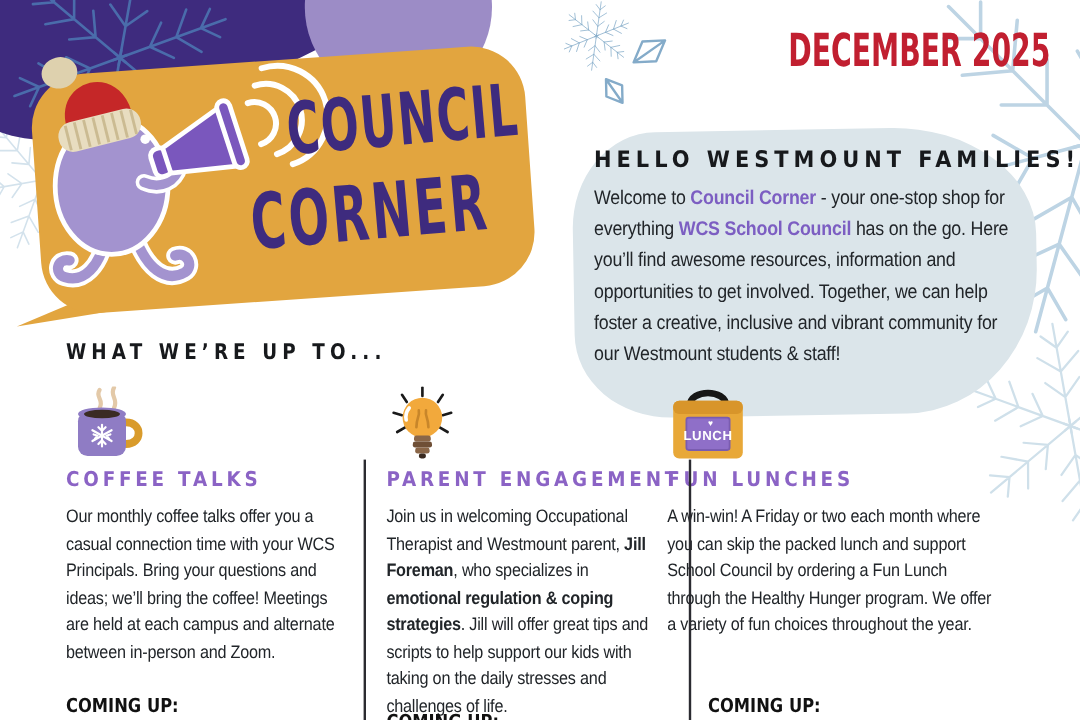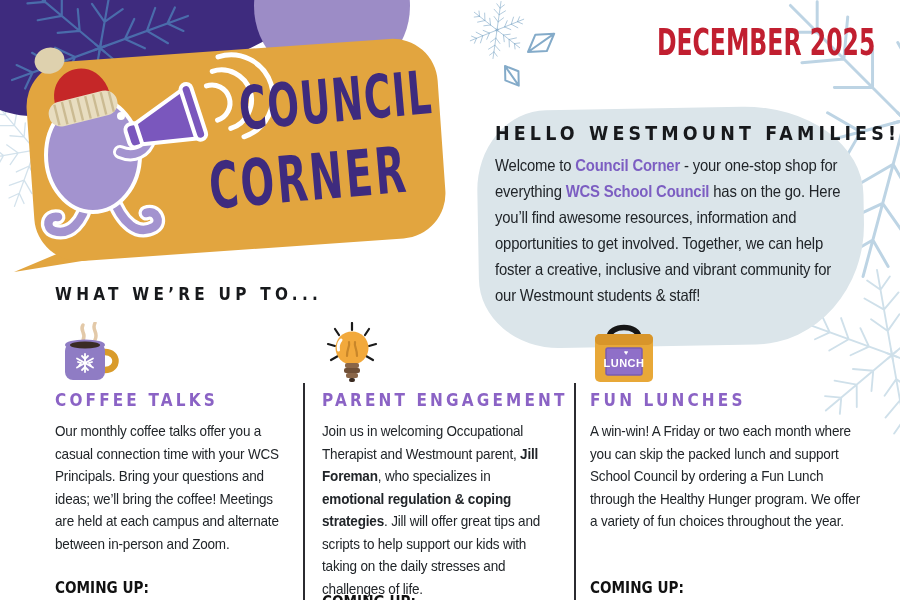--- a/index.html
+++ b/index.html
@@ -34,21 +34,21 @@
 
   
   #section-heading{left:55px;top:283px;z-index:3;color:#17191c;font-size:18px;letter-spacing:5px;
     font-weight:700;transform:scaleX(0.85);transform-origin:0 0;white-space:nowrap;
     font-family:"DejaVu Sans",sans-serif;}
 
   
   .column{z-index:3;top:320px;}
   #column-1{left:55px;width:232px;}
   #column-2{left:322px;width:232px;}
-  #column-3{left:590px;width:272px;}
+  #column-3{left:556px;width:272px;}
   .col-icon{height:66px;display:flex;align-items:flex-end;}
   .col-title{margin-top:4px;color:#8b63c5;font-size:17px;letter-spacing:3.5px;font-weight:700;
     transform:scaleX(0.9);transform-origin:0 0;white-space:nowrap;font-family:"DejaVu Sans",sans-serif;}
   .col-body{margin-top:10px;width:111%;color:#212529;font-size:15px;line-height:22.5px;
     transform:scaleX(0.9);transform-origin:0 0;letter-spacing:-0.2px;}
   .coming-up{z-index:3;color:#111111;font-weight:800;font-size:16px;transform:scaleX(0.85);
     transform-origin:0 0;white-space:nowrap;font-family:"DejaVu Sans",sans-serif;}
   #coming-up-1{left:55px;top:578px;}
   #coming-up-2{left:322px;top:592px;}
   #coming-up-3{left:590px;top:578px;}

